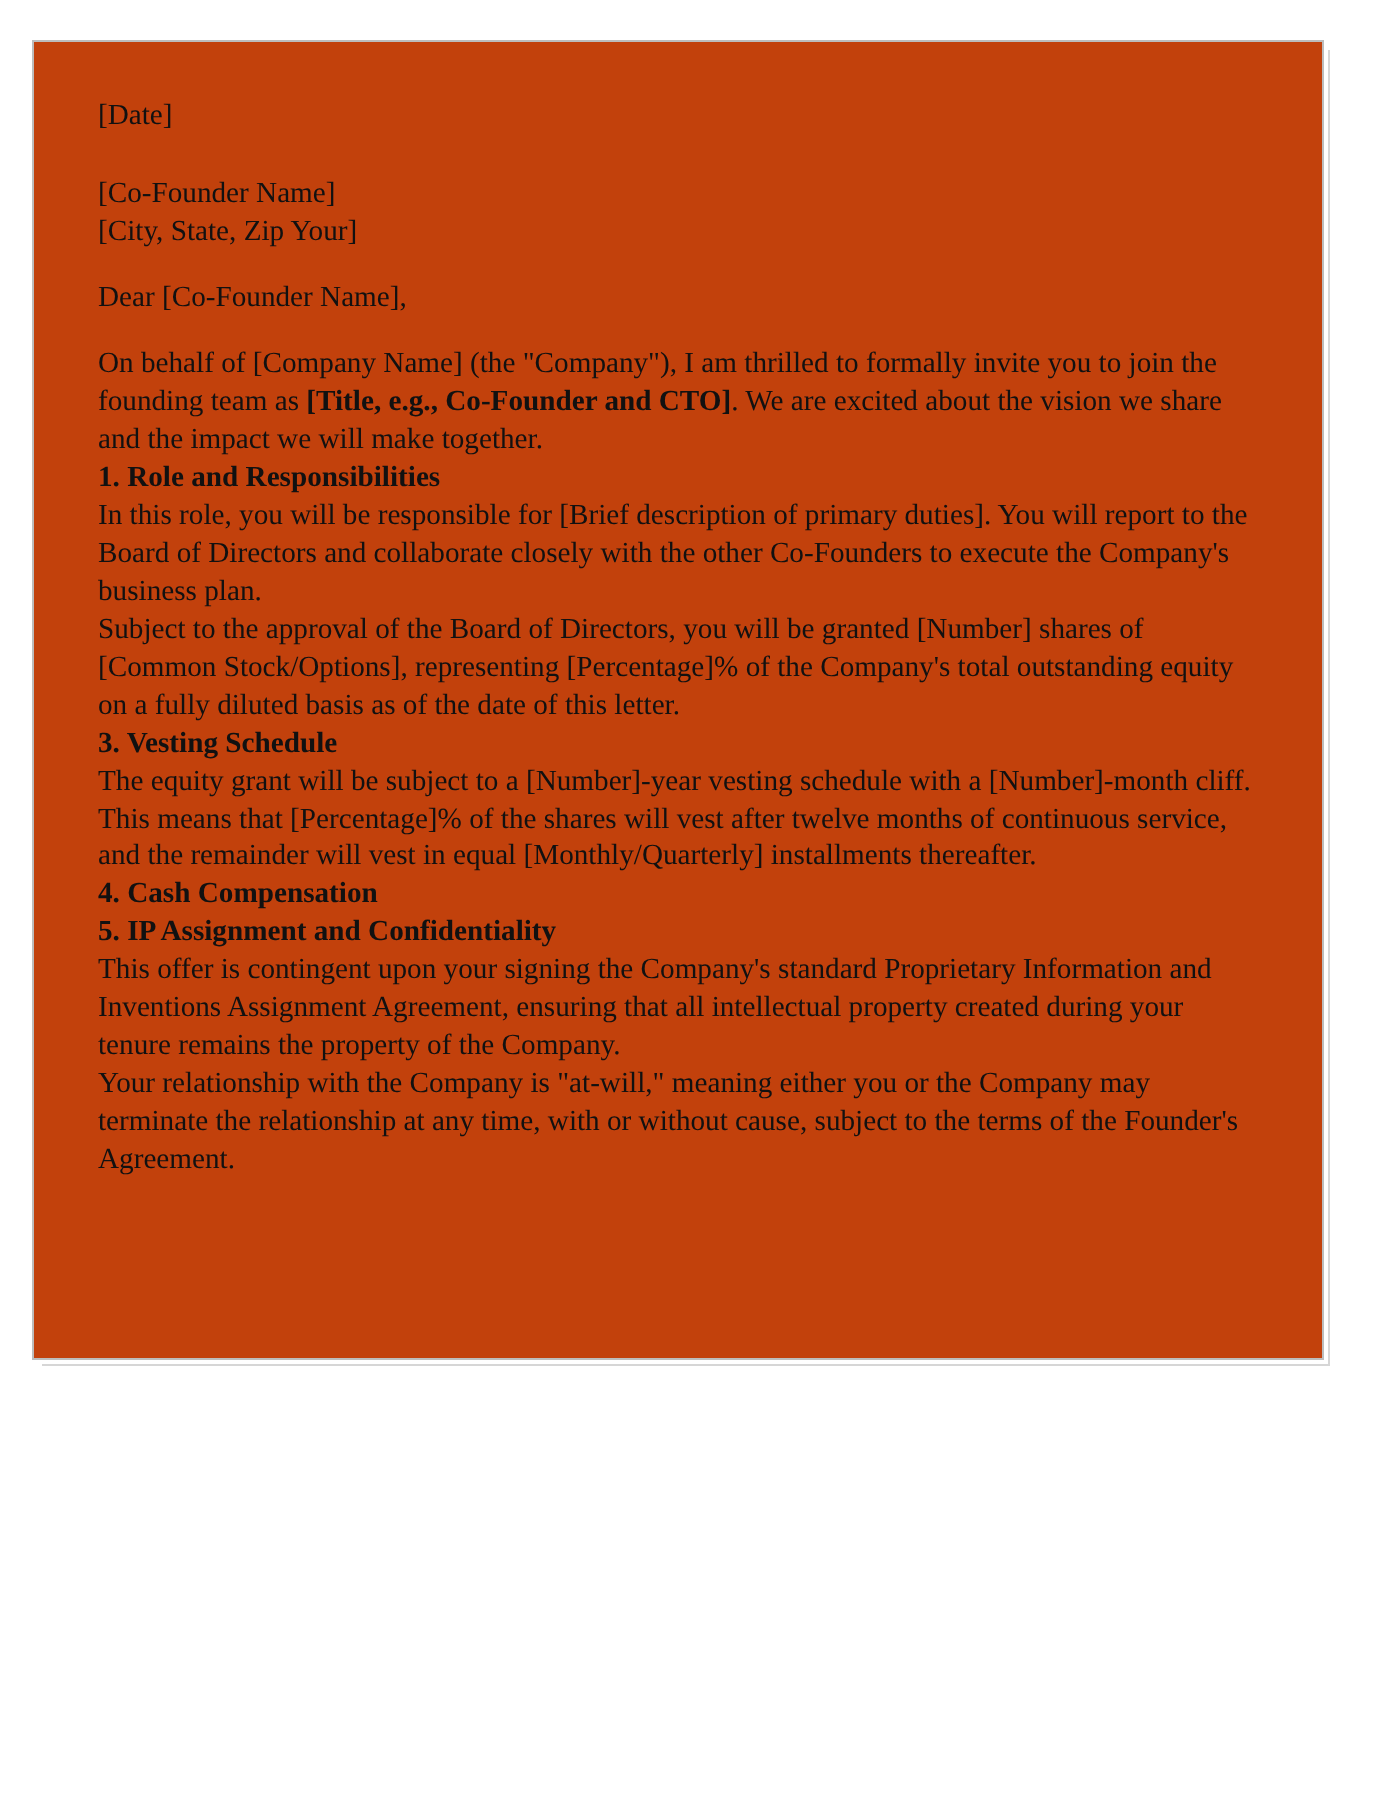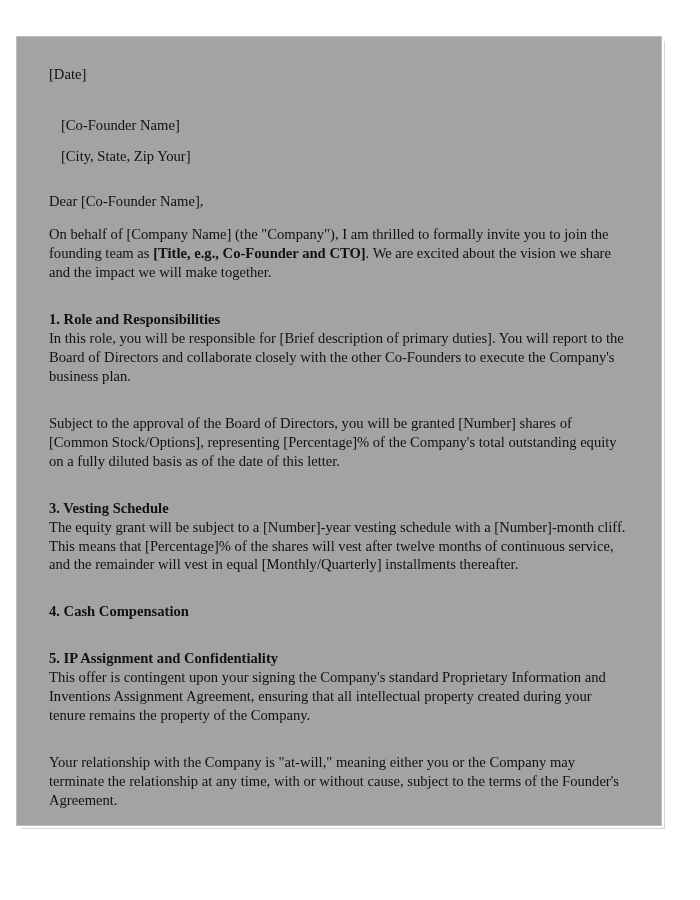--- a/index.html
+++ b/index.html
@@ -16,25 +16,25 @@
   }
   .page {
     position: relative;
     width: 700px;
     height: 900px;
     box-sizing: border-box;
   }
   .sheet {
     position: absolute;
     left: 16px;
-    top: 36px;
+    top: 20px;
     width: 646px;
-    height: 790px;
+    height: 660px;
     border: 1px solid #bdbdbd;
-    background: #a3a3a3;
+    background: #c2410c;
     box-sizing: border-box;
   }
   .sheet::after {
     content: "";
     position: absolute;
     left: 4px;
     top: 4px;
     right: -4px;
     bottom: -4px;
     border-right: 1px solid #d6d6d6;
@@ -58,22 +58,22 @@
   .spacer-md { height: 14px; }
   .para {
     margin: 0;
     text-align: left;
   }
   .heading {
     margin: 0;
     font-weight: bold;
   }
   .bold { font-weight: bold; }
-  .section { margin-top: 28px; }
-  .addr-line { margin: 12px; }
+  .section { margin-top: 0; }
+  .addr-line { margin: 0; }
 </style>
 </head>
 <body>
 
 <div class="page">
   <div class="sheet">
     <div class="content">
 
       <p class="line">[Date]</p>
 

